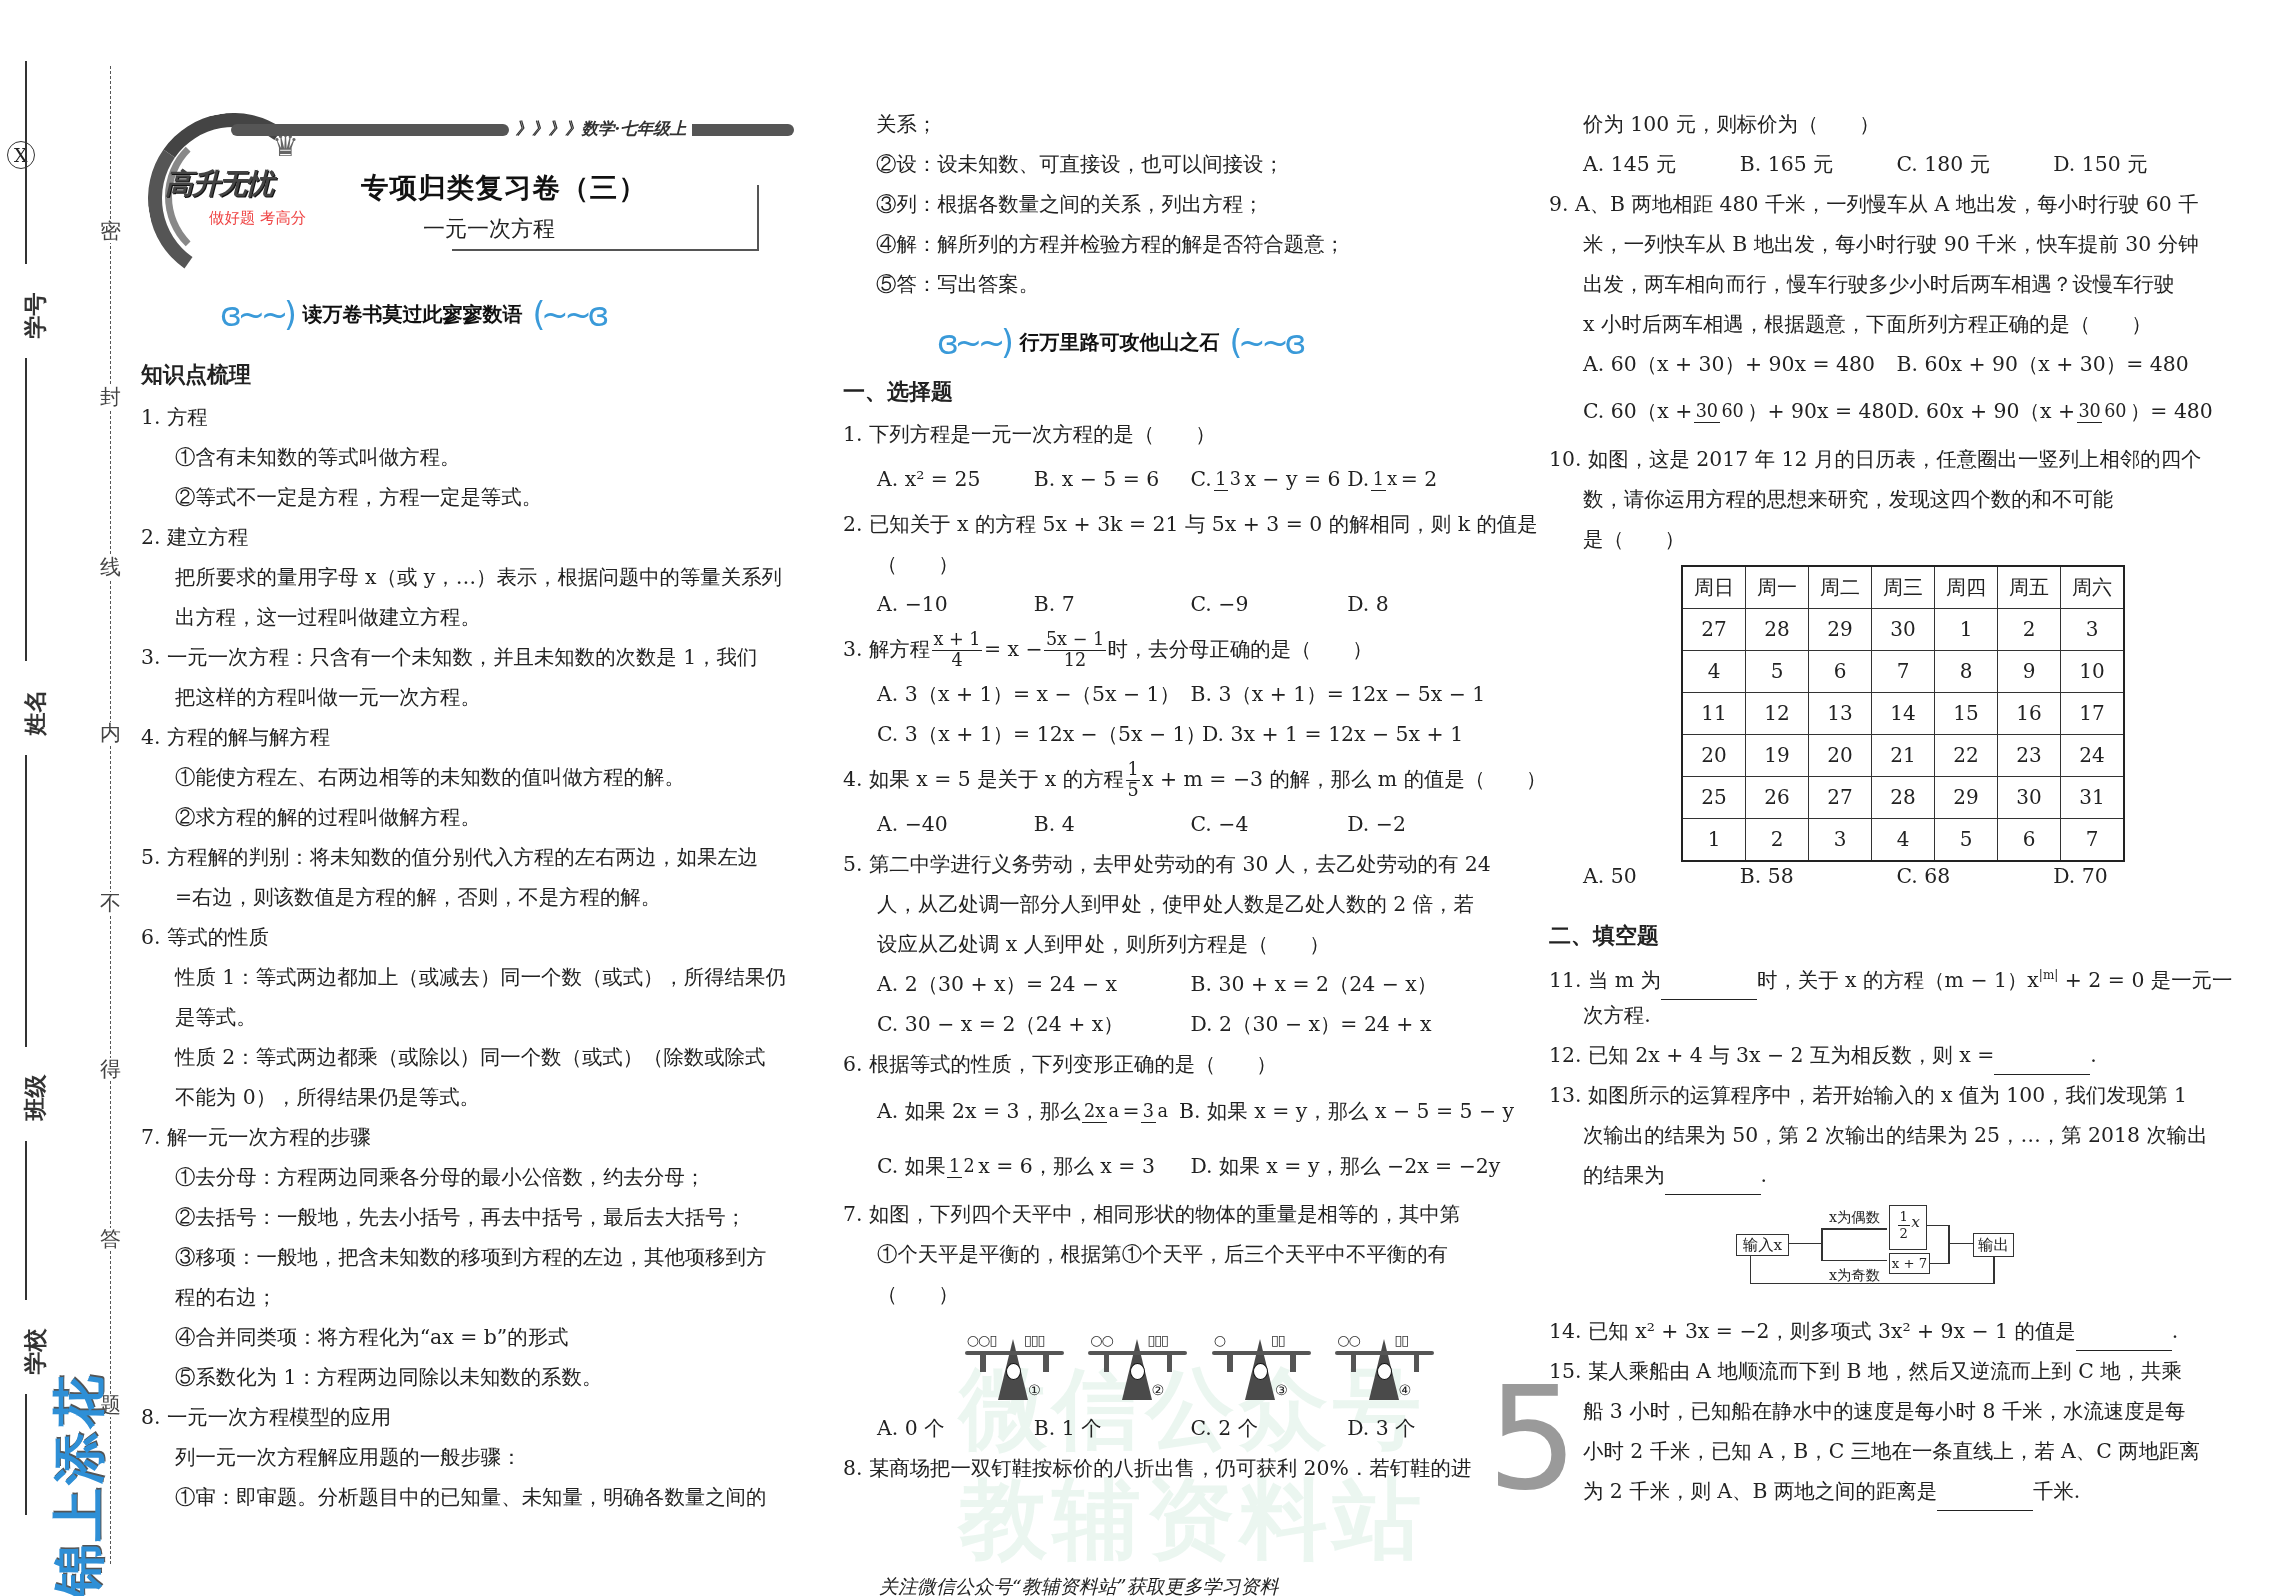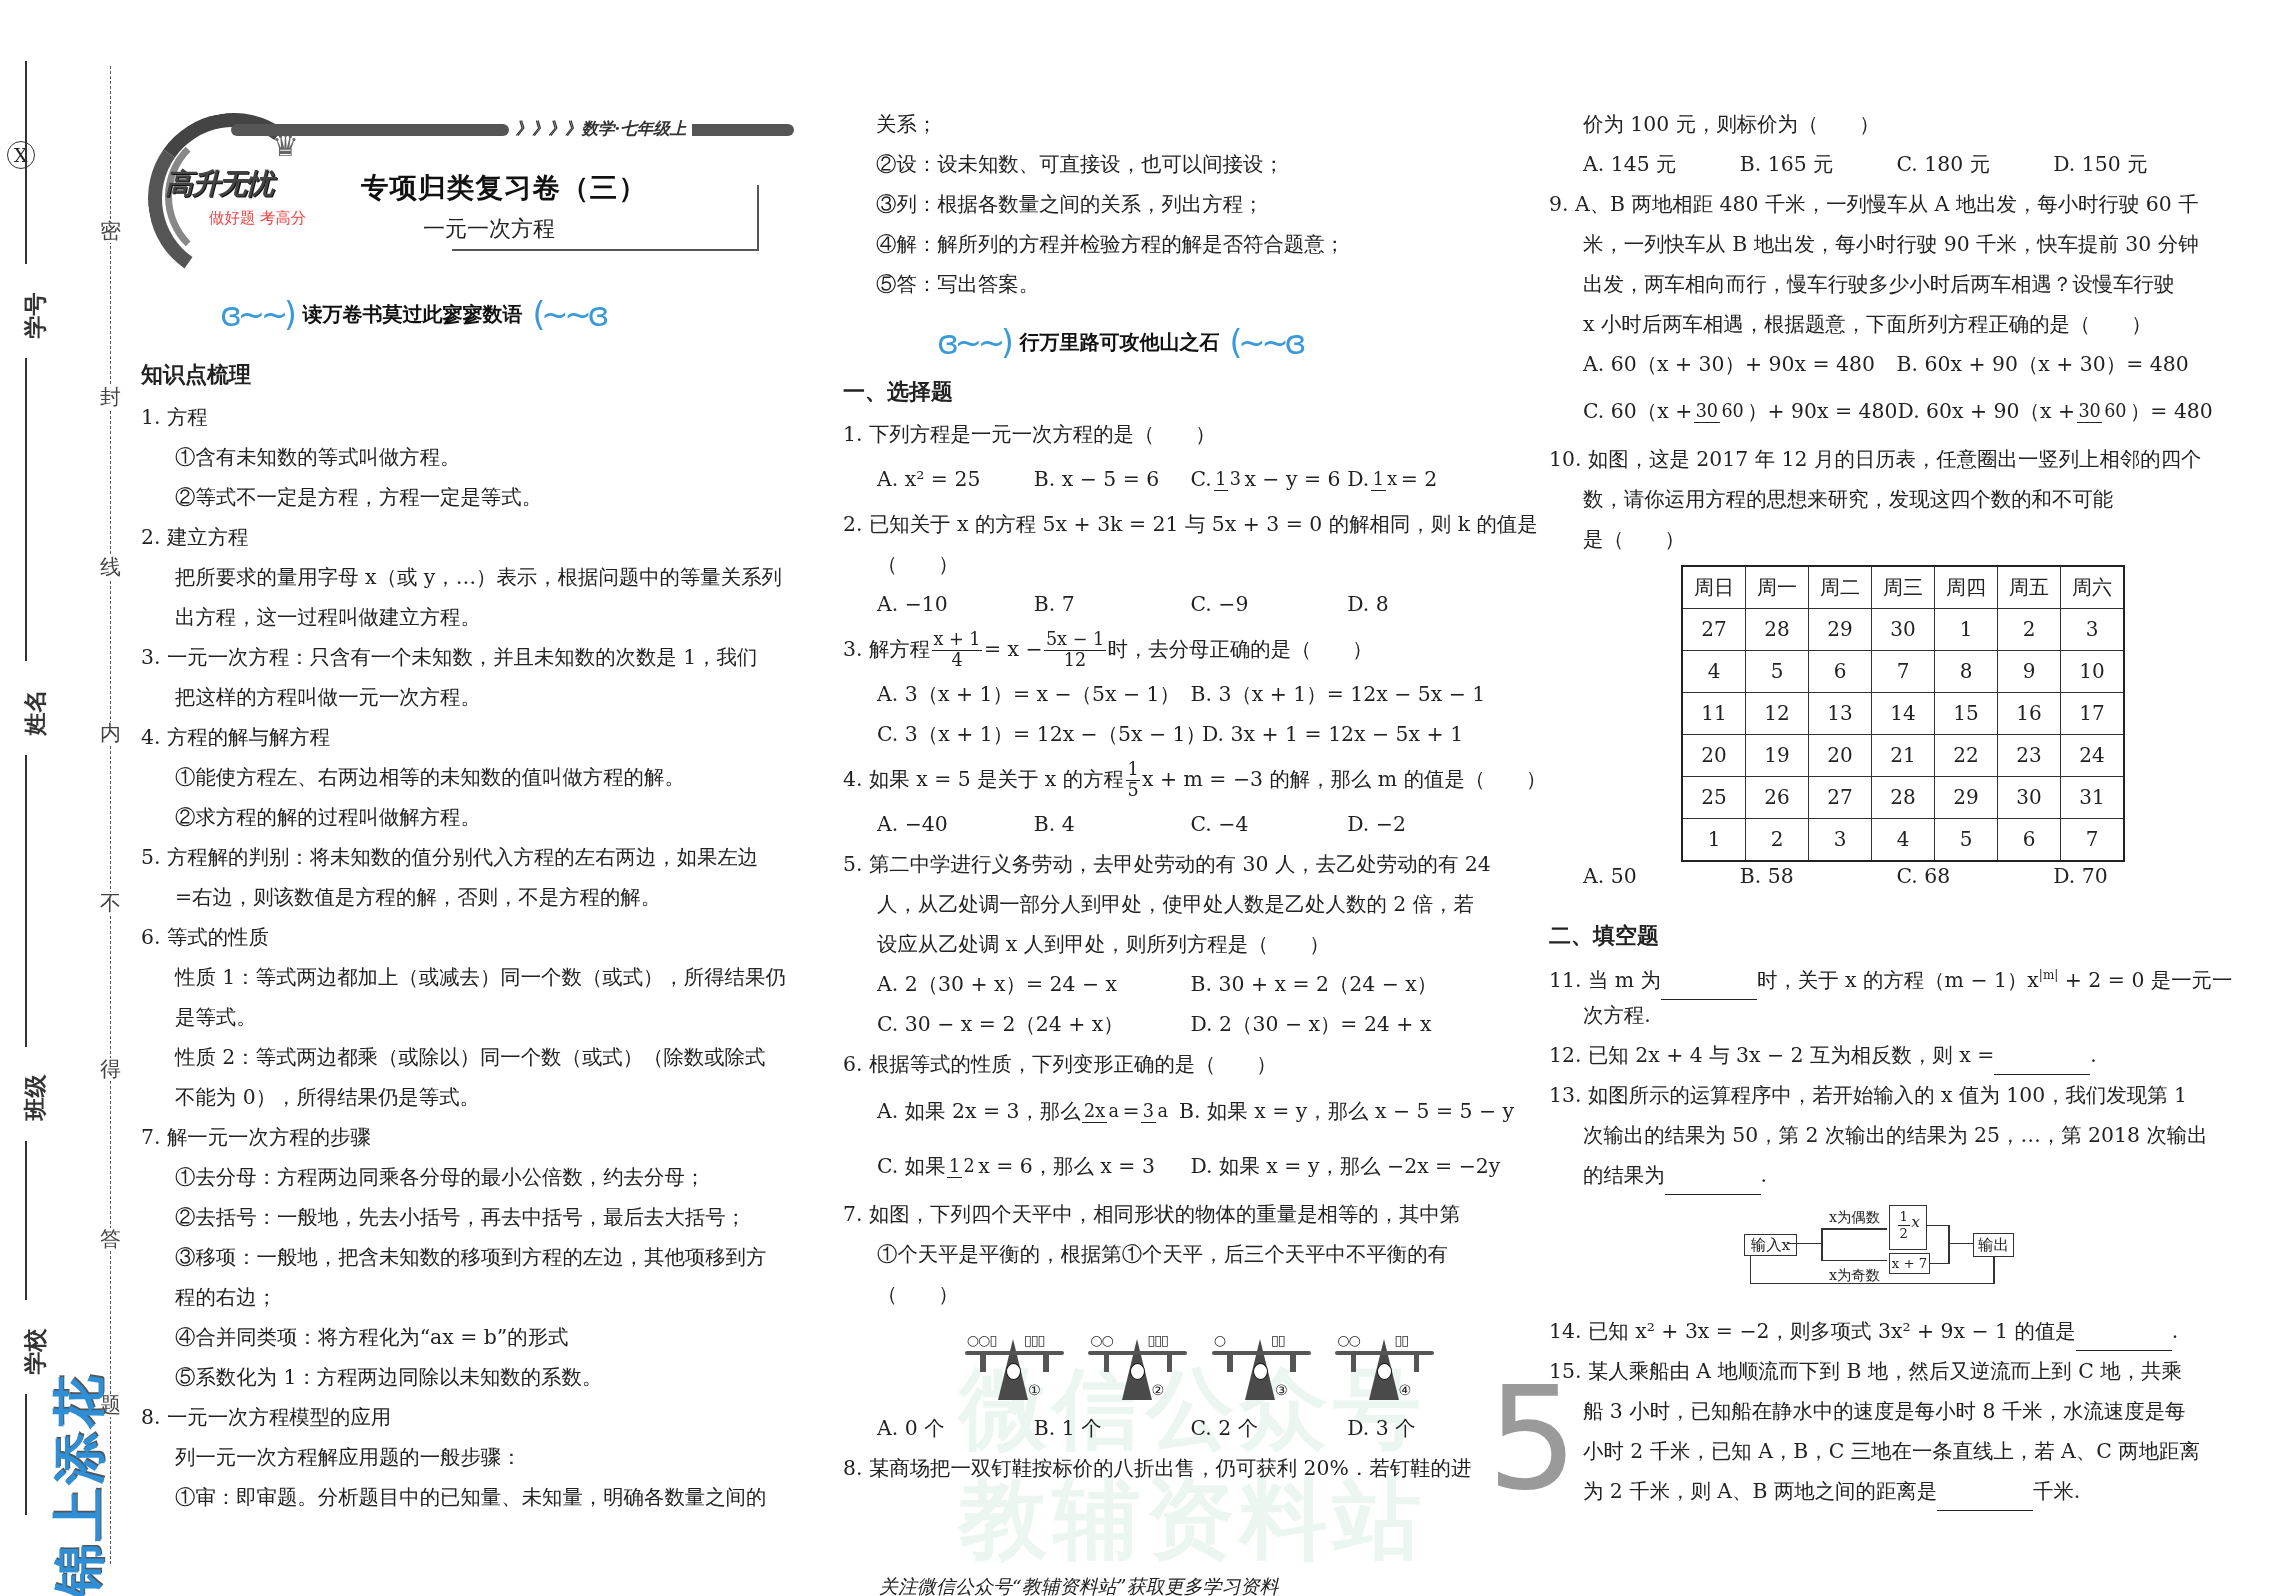--- a/index.html
+++ b/index.html
@@ -448,21 +448,21 @@
   <div class="line">
     <span>12.  已知 2x + 4 与 3x − 2 互为相反数，则 x =</span><span class="blank"></span><span>.</span>
   </div>
 
   <div>
     <div class="line">13.  如图所示的运算程序中，若开始输入的 x 值为 100，我们发现第 1</div>
     <div class="line ind">次输出的结果为 50，第 2 次输出的结果为 25，…，第 2018 次输出</div>
     <div class="line ind"><span>的结果为</span><span class="blank"></span><span>.</span></div>
 
     <div class="fc" style="position:relative;left:187px;height:110px;width:308px;margin-top:5.5px;">
-      <div class="box" style="left:8px;top:33px;width:51px;height:20px;line-height:20px;">输入x</div>
+      <div class="box" style="left:0;top:33px;width:51px;height:20px;line-height:20px;">输入x</div>
       <div class="ln" style="left:52px;top:42px;width:33px;height:1.7px;"></div>
       <div class="ln" style="left:85px;top:27.5px;width:1.7px;height:33px;"></div>
       <div class="ln" style="left:85px;top:27.5px;width:66px;height:1.7px;"></div>
       <div class="ln" style="left:85px;top:59px;width:66px;height:1.7px;"></div>
       <span class="abs" style="left:93px;top:7.7px;font-size:14.3px;">x为偶数</span>
       <span class="abs" style="left:93px;top:65px;font-size:14.3px;">x为奇数</span>
       <div class="box" style="left:153px;top:4.4px;width:36px;height:43px;">
         <span class="frac" style="margin-top:4.4px;font-size:13.2px;">
             <span class="n">1</span>
             <span class="d">2</span>

